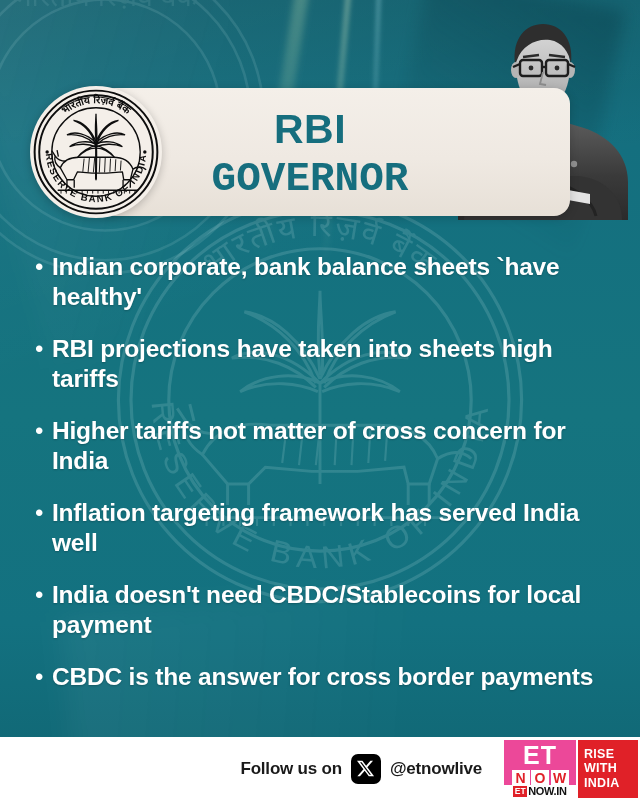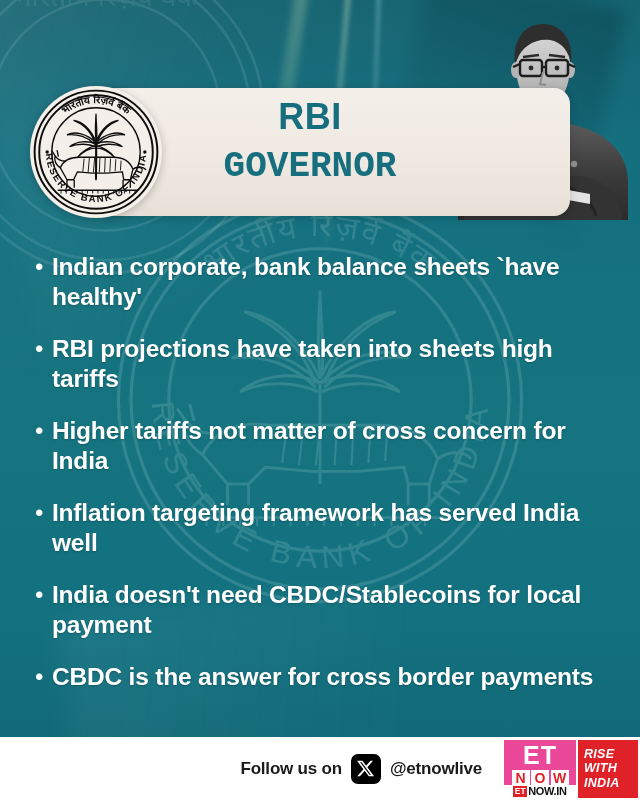--- a/index.html
+++ b/index.html
@@ -65,26 +65,26 @@
 
   
   .banner {
     position:absolute; left:100px; top:88px;
     width:470px; height:128px;
     background:linear-gradient(180deg,#f4efe9 0%, #efe9e2 55%, #e7e0d7 100%);
     border-radius:16px;
     box-shadow:0 2px 10px rgba(0,0,0,.18);
   }
   .banner-title {
-    position:absolute; left:60px; top:4px;
+    position:absolute; left:60px; top:16px;
     width:300px;
     text-align:center;
     color:#166e7e;
     font-weight:bold;
-    font-size:36px;
+    font-size:41px;
     line-height:50px;
     letter-spacing:.5px;
     font-family:"Liberation Sans", sans-serif;
   }
   .banner-title .l2 { letter-spacing:0px;font-family:Liberation Mono, monospace; }
 
   
   .rbi-logo {
     position:absolute; left:30px; top:86px;
     width:132px; height:132px;
@@ -216,21 +216,20 @@
     letter-spacing:-0.3px;
   }
   .etnow-right {
     width:62px;
     background:#e02128;
     border-left:2px solid #ffffff;
     display:flex;
     flex-direction:column;
     justify-content:center;
     padding-left:6px;
-    font-style:italic;
   }
   .etnow-right div {
     color:#ffffff;
     font-weight:bold;
     font-size:12.5px;
     line-height:14.5px;
     letter-spacing:.3px;
   }
 </style>
 </head>

